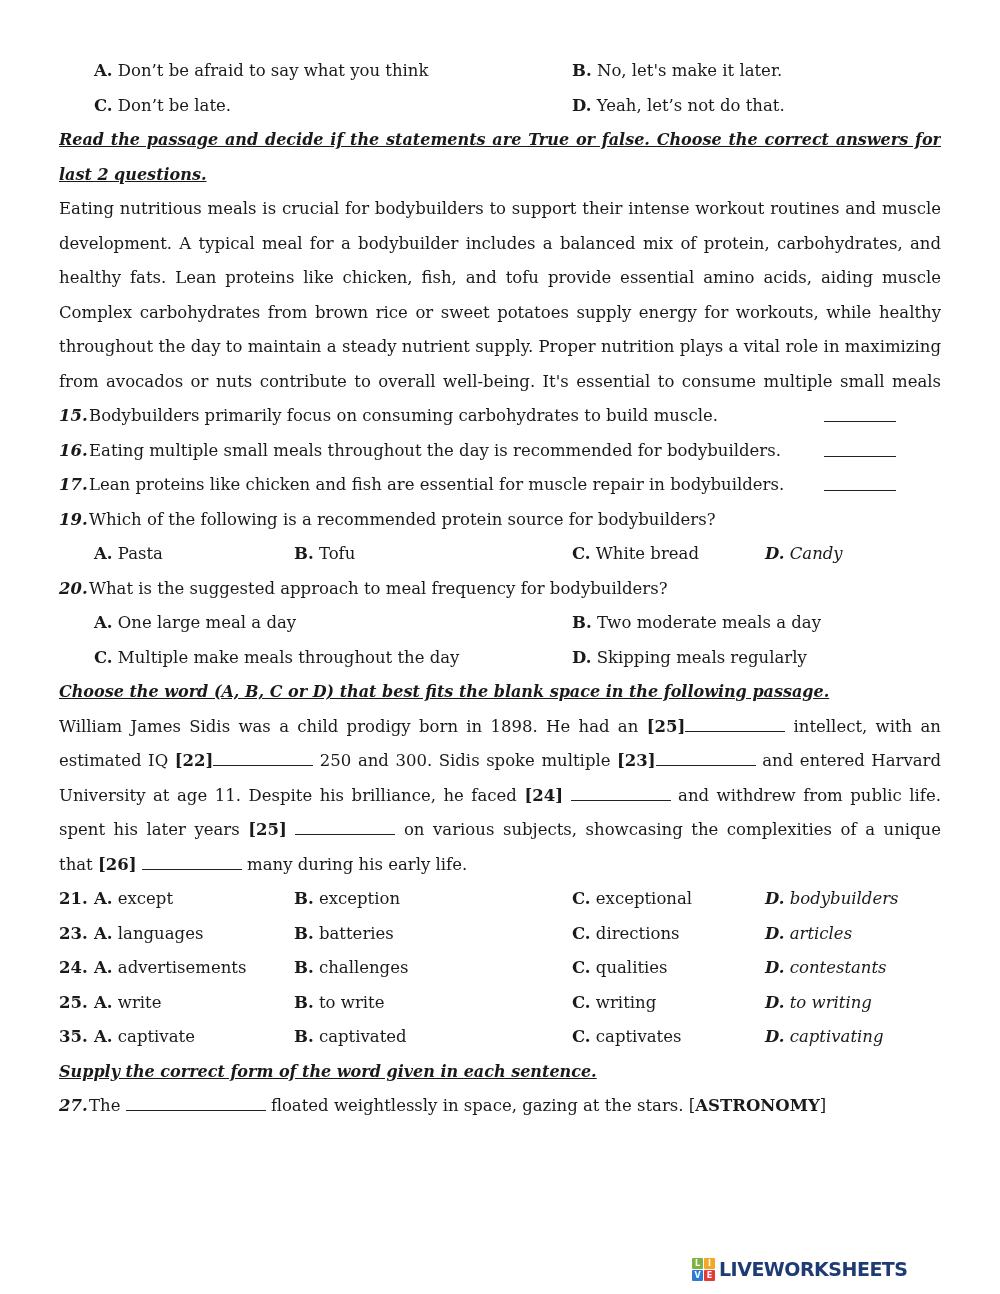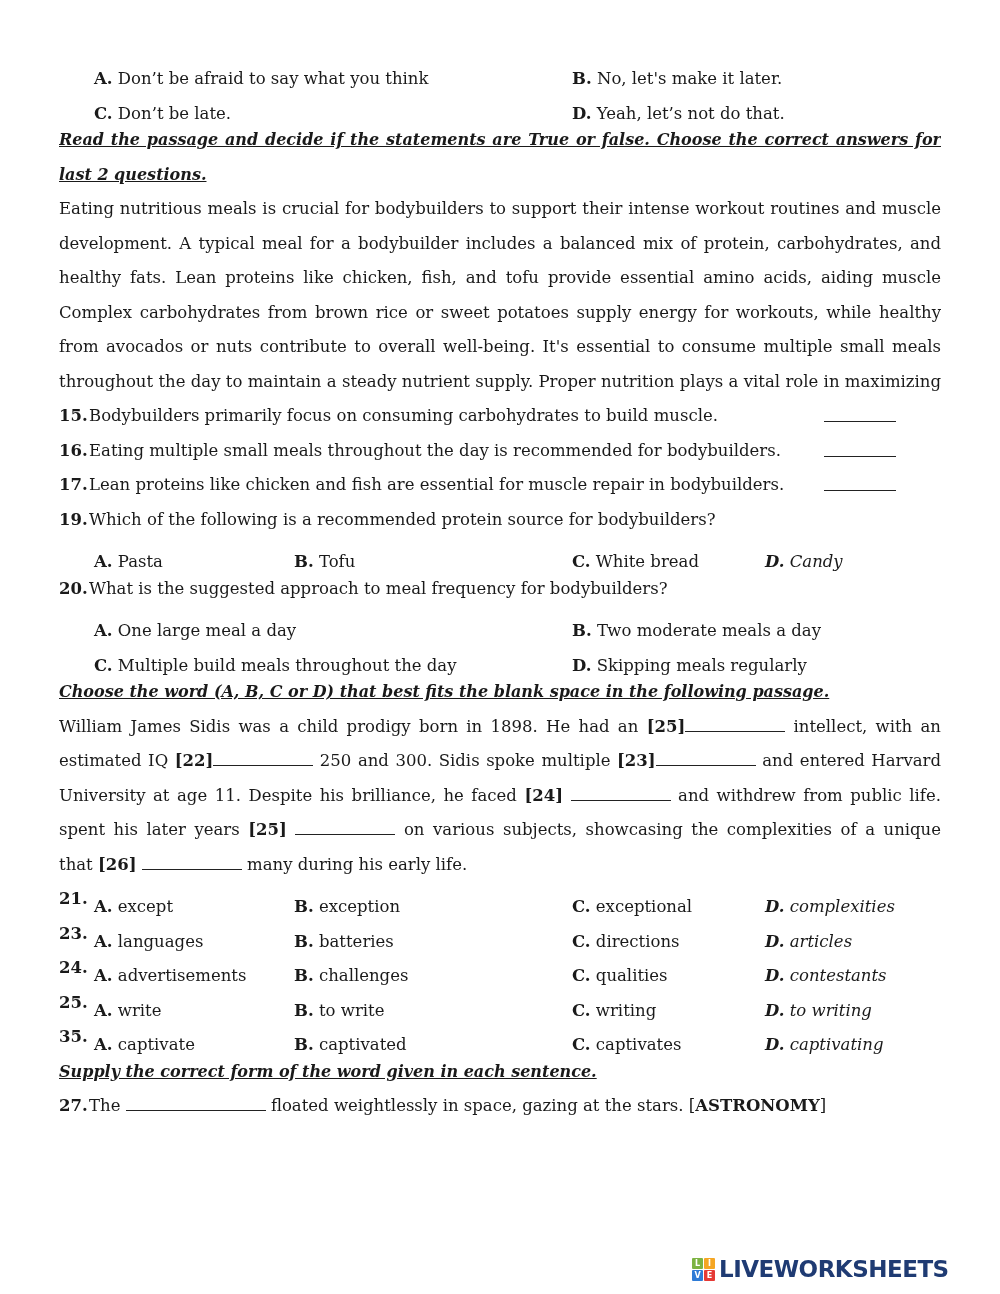--- a/index.html
+++ b/index.html
@@ -3,35 +3,35 @@
 <meta charset="utf-8">
 <style>
   html, body { margin: 0; padding: 0; background: #ffffff; }
   body {
     width: 1000px; height: 1294px; position: relative; overflow: hidden;
     font-family: "DejaVu Serif", "Liberation Serif", serif;
     color: #1a1a1a;
   }
   .page { position: absolute; left: 59px; top: 54px; width: 882px; font-size: 16.5px; }
   .line { height: 34.5px; line-height: 34.5px; white-space: nowrap; position: relative; }
-  .opt { position: absolute; top: 8px; }
+  .opt { position: absolute; top: 0; }
   .b { font-weight: bold; }
   .heading { font-weight: bold; font-style: italic; text-decoration: underline; font-size: 16px; }
   .just { text-align: justify; text-align-last: justify; white-space: normal; overflow: hidden; }
-  .num { font-weight: bold; display: inline-block; width: 30px; }
+  .num { font-weight: bold; display: inline-block; width: 30px; font-style: italic; }
   .num-sp { font-weight: bold; display: inline-block; width: 35px; }
   .tf-blank { position: absolute; left: 765px; top: 0; width: 72px; border-bottom: 1px solid #222; height: 22px; }
   .blank { display: inline-block; border-bottom: 1.3px solid #222; height: 16px; vertical-align: baseline; }
   .blank-sm { width: 100px; }
   .blank-lg { width: 140px; }
   .c1 { left: 35px; } .c2 { left: 235px; } .c3 { left: 470px; margin-left: 43px; } .c4 { left: 706px; font-style: italic; }
   .logo { position: absolute; left: 692px; top: 1254px; height: 30px; display: flex; align-items: center; }
   .logo-squares { display: grid; grid-template-columns: 11px 11px; grid-template-rows: 11px 11px; gap: 1px; margin-right: 4px; }
   .logo-sq { font-family: "DejaVu Sans", sans-serif; font-size: 8px; font-weight: bold; color: #fff; text-align: center; line-height: 11px; border-radius: 1px; }
-  .logo-text { font-family: "DejaVu Sans", sans-serif; font-weight: bold; font-size: 23px; color: #1f3b73; letter-spacing: -0.5px; }
+  .logo-text { font-family: "DejaVu Sans", sans-serif; font-weight: bold; font-size: 19px; color: #1f3b73; letter-spacing: -0.5px; }
 </style>
 </head>
 <body>
 
 <div class="page">
 
   <div class="line">
     <span class="opt c1"><span class="b">A.</span> <span>Don’t be afraid to say what you think</span></span>
     <span class="opt c3"><span class="b">B.</span> <span>No, let's make it later.</span></span>
   </div>
@@ -41,22 +41,22 @@
   </div>
 
   <div class="line heading just">Read the passage and decide if the statements are True or false. Choose the correct answers for the</div>
   <div class="line heading">last 2 questions.</div>
 
   <div>
     <div class="line just">Eating nutritious meals is crucial for bodybuilders to support their intense workout routines and muscle</div>
     <div class="line just">development. A typical meal for a bodybuilder includes a balanced mix of protein, carbohydrates, and</div>
     <div class="line just">healthy fats. Lean proteins like chicken, fish, and tofu provide essential amino acids, aiding muscle repair.</div>
     <div class="line just">Complex carbohydrates from brown rice or sweet potatoes supply energy for workouts, while healthy fats</div>
+    <div class="line just">throughout the day to maintain a steady nutrient supply. Proper nutrition plays a vital role in maximizing</div>
     <div class="line just">from avocados or nuts contribute to overall well-being. It's essential to consume multiple small meals</div>
-    <div class="line just">throughout the day to maintain a steady nutrient supply. Proper nutrition plays a vital role in maximizing</div>
   </div>
 
   <div class="line">
     <span class="num">15.</span><span>Bodybuilders primarily focus on consuming carbohydrates to build muscle.</span>
     <span class="tf-blank"></span>
   </div>
   <div class="line">
     <span class="num">16.</span><span>Eating multiple small meals throughout the day is recommended for bodybuilders.</span>
     <span class="tf-blank"></span>
   </div>
@@ -76,21 +76,21 @@
   </div>
 
   <div class="line">
     <span class="num">20.</span><span>What is the suggested approach to meal frequency for bodybuilders?</span>
   </div>
   <div class="line">
     <span class="opt c1"><span class="b">A.</span> <span>One large meal a day</span></span>
     <span class="opt c3"><span class="b">B.</span> <span>Two moderate meals a day</span></span>
   </div>
   <div class="line">
-    <span class="opt c1"><span class="b">C.</span> <span>Multiple build meals throughout the day</span></span>
+    <span class="opt c1"><span class="b">C.</span> <span>Multiple make meals throughout the day</span></span>
     <span class="opt c3"><span class="b">D.</span> <span>Skipping meals regularly</span></span>
   </div>
 
   <div class="line heading">Choose the word (A, B, C or D) that best fits the blank space in the following passage.</div>
 
   <div>
     <div class="line just">
       <span>William James Sidis was a child prodigy born in 1898. He had an </span><span class="b">[25]</span><span class="blank blank-sm"></span><span> intellect, with an</span>
     </div>
     <div class="line just">
@@ -105,21 +105,21 @@
     <div class="line">
       <span>that </span><span class="b">[26]</span> <span class="blank blank-sm"></span><span> many during his early life.</span>
     </div>
   </div>
 
   <div class="line">
     <span class="num-sp">21.</span>
     <span class="opt c1"><span class="b">A.</span> <span>except</span></span>
     <span class="opt c2"><span class="b">B.</span> <span>exception</span></span>
     <span class="opt c3"><span class="b">C.</span> <span>exceptional</span></span>
-    <span class="opt c4"><span class="b">D.</span> <span>complexities</span></span>
+    <span class="opt c4"><span class="b">D.</span> <span>bodybuilders</span></span>
   </div>
   <div class="line">
     <span class="num-sp">23.</span>
     <span class="opt c1"><span class="b">A.</span> <span>languages</span></span>
     <span class="opt c2"><span class="b">B.</span> <span>batteries</span></span>
     <span class="opt c3"><span class="b">C.</span> <span>directions</span></span>
     <span class="opt c4"><span class="b">D.</span> <span>articles</span></span>
   </div>
   <div class="line">
     <span class="num-sp">24.</span>

